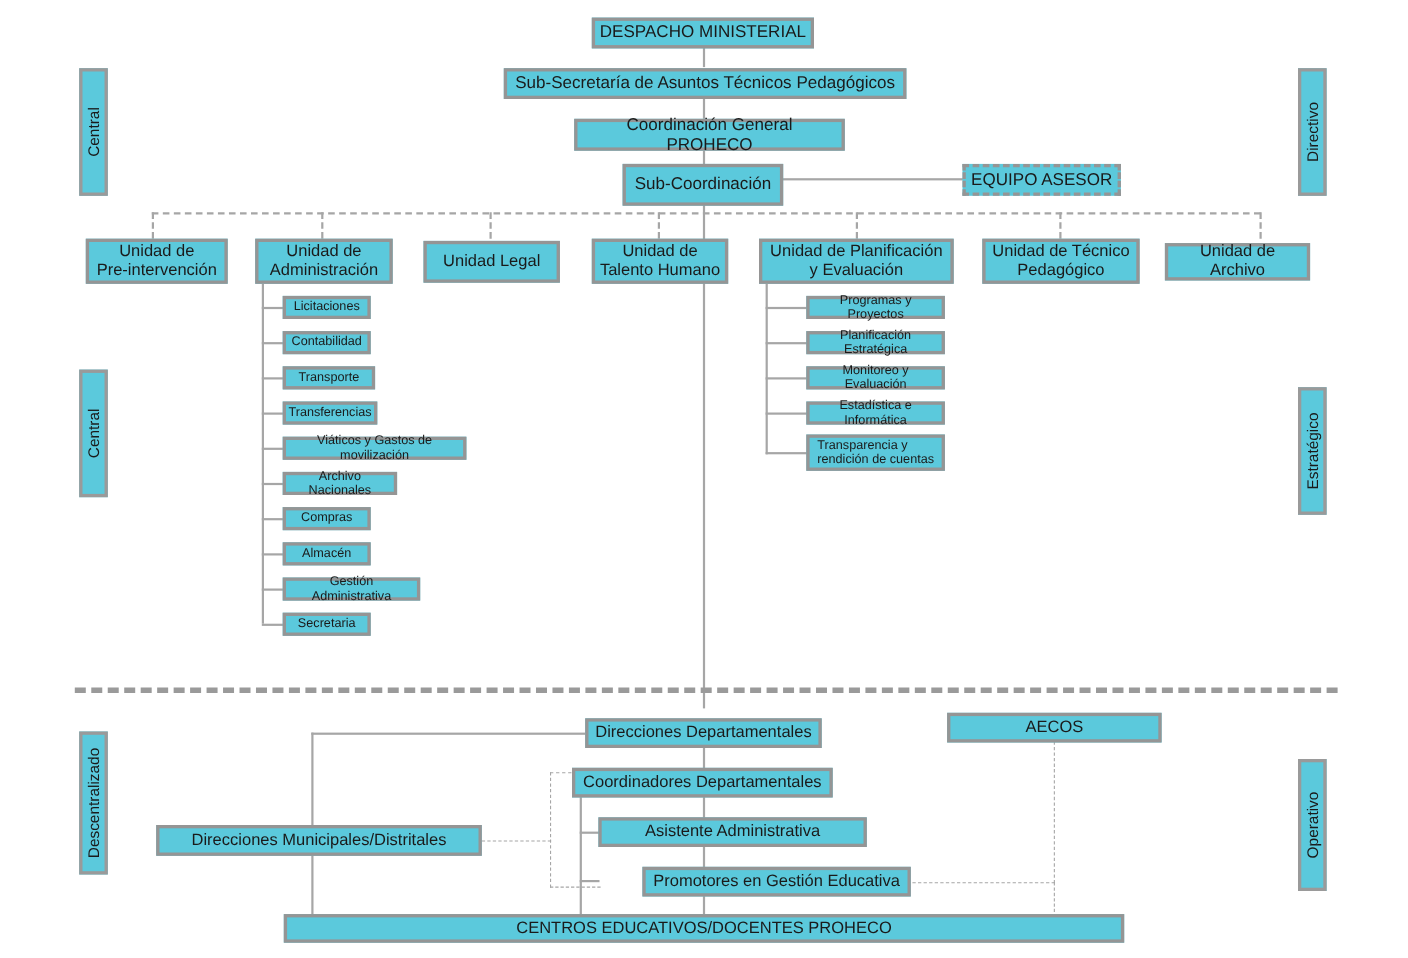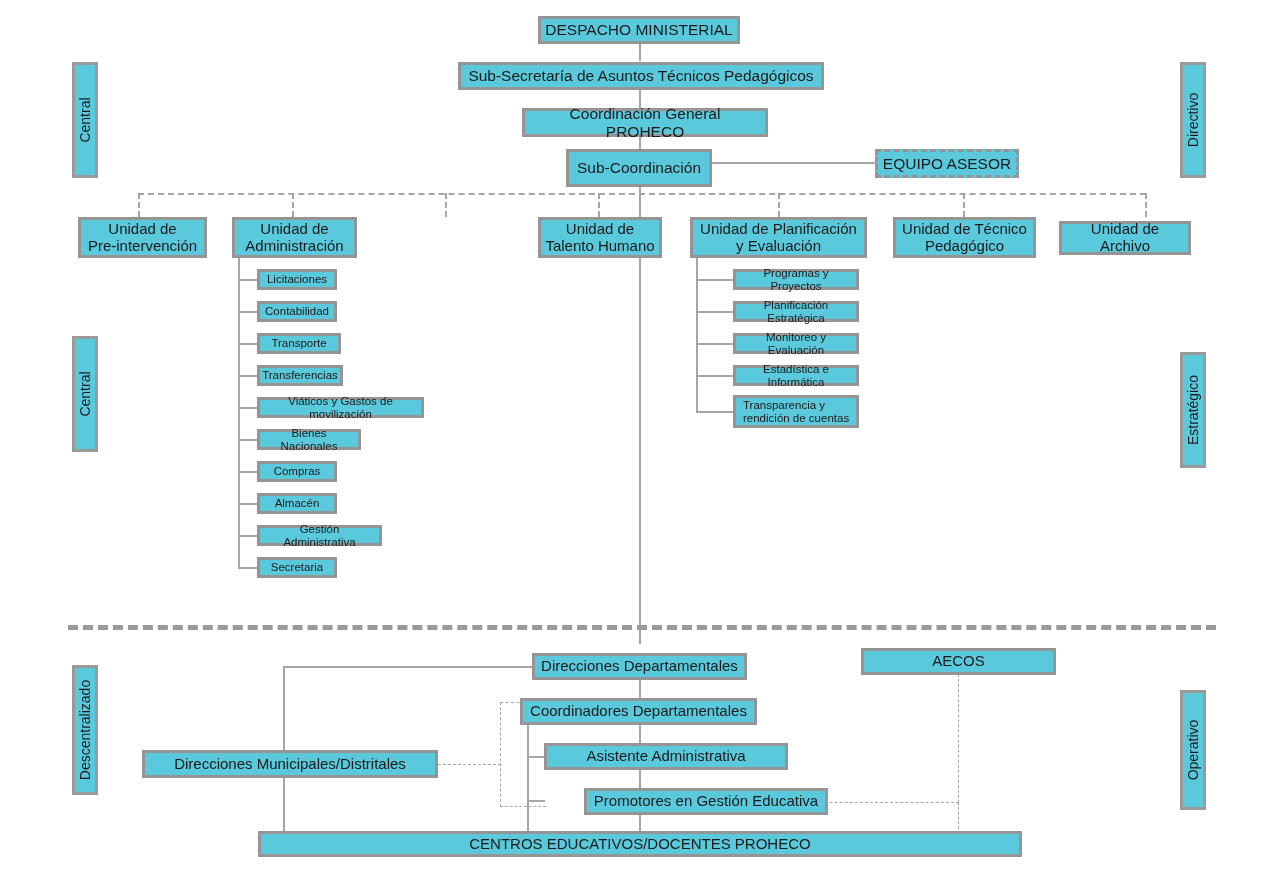--- a/index.html
+++ b/index.html
@@ -165,20 +165,23 @@
   </div>
 
   <div class="node lg" style="left:78px; top:217px; width:129px; height:41px;">
     <span style="white-space:pre-line;">Unidad de
 Pre-intervención</span>
   </div>
   <div class="node lg" style="left:232px; top:217px; width:125px; height:41px;">
     <span style="white-space:pre-line;">Unidad de
 Administración</span>
   </div>
+  <div class="node lg" style="left:385px; top:219px; width:124px; height:38px;">
+    <span style="white-space:pre-line;">Unidad Legal</span>
+  </div>
   <div class="node lg" style="left:538px; top:217px; width:124px; height:41px;">
     <span style="white-space:pre-line;">Unidad de
 Talento Humano</span>
   </div>
   <div class="node lg" style="left:690px; top:217px; width:177px; height:41px;">
     <span style="white-space:pre-line;">Unidad de Planificación
 y Evaluación</span>
   </div>
   <div class="node lg" style="left:893px; top:217px; width:143px; height:41px;">
     <span style="white-space:pre-line;">Unidad de Técnico
@@ -209,21 +212,21 @@
   <div class="node sm" style="left:257px; top:333px; width:84px; height:21px;">
     <span>Transporte</span>
   </div>
   <div class="node sm" style="left:257px; top:365px; width:86px; height:21px;">
     <span>Transferencias</span>
   </div>
   <div class="node sm" style="left:257px; top:397px; width:167px; height:21px;">
     <span>Viáticos y Gastos de movilización</span>
   </div>
   <div class="node sm" style="left:257px; top:429px; width:104px; height:21px;">
-    <span>Bienes Nacionales</span>
+    <span>Archivo Nacionales</span>
   </div>
   <div class="node sm" style="left:257px; top:461px; width:80px; height:21px;">
     <span>Compras</span>
   </div>
   <div class="node sm" style="left:257px; top:493px; width:80px; height:21px;">
     <span>Almacén</span>
   </div>
   <div class="node sm" style="left:257px; top:525px; width:125px; height:21px;">
     <span>Gestión Administrativa</span>
   </div>

